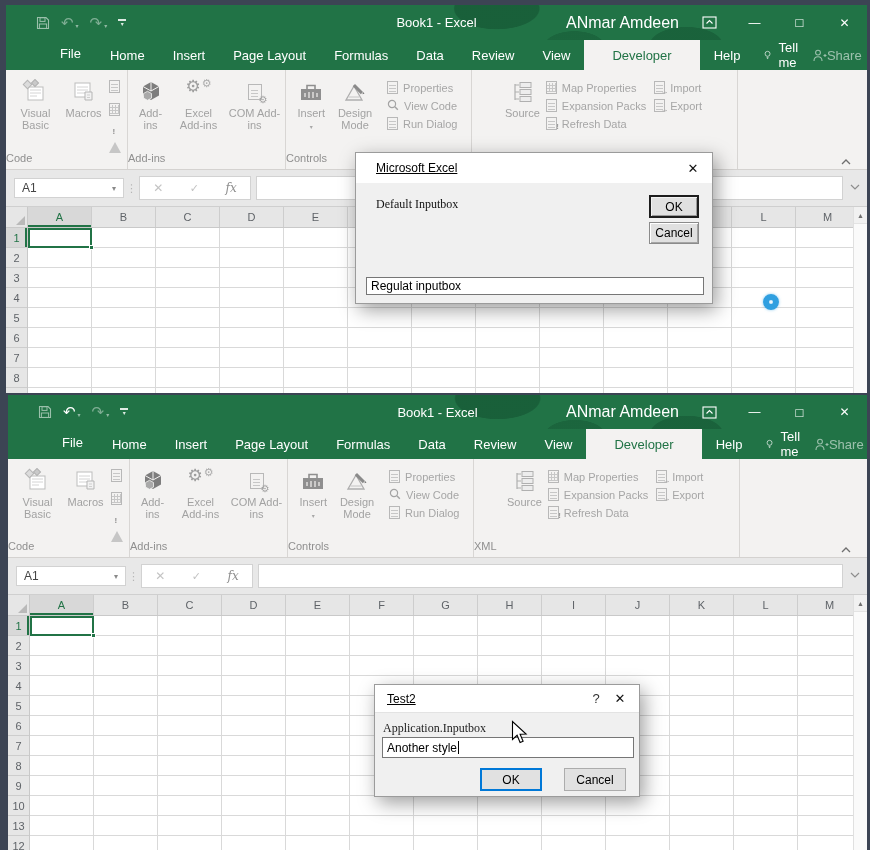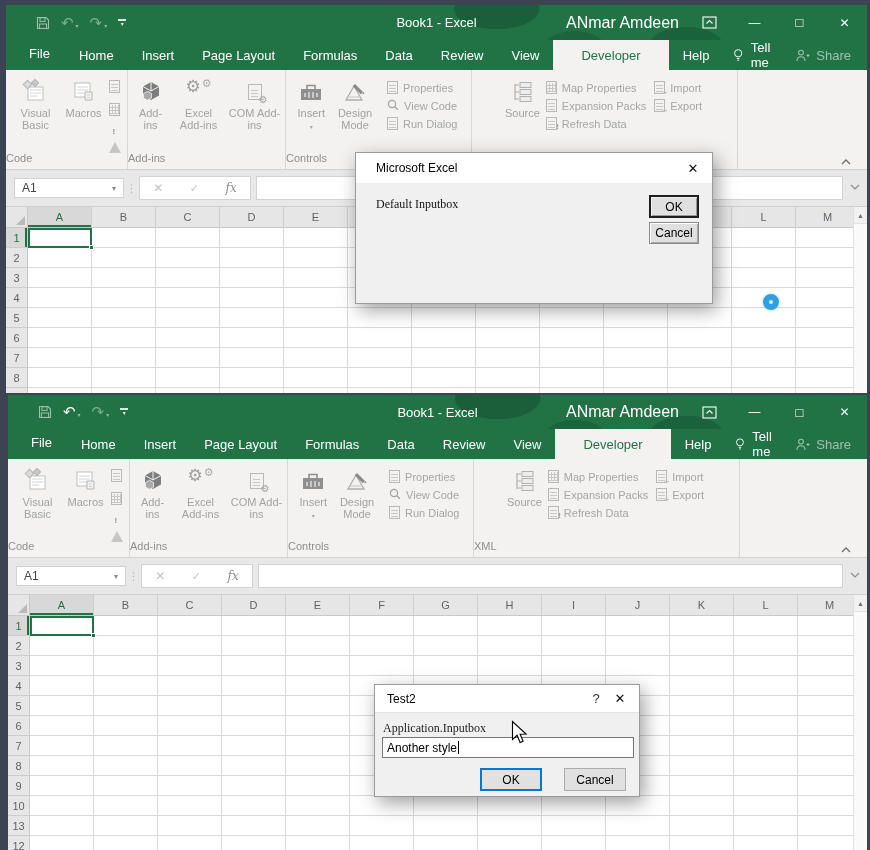--- a/index.html
+++ b/index.html
@@ -33,24 +33,24 @@
   .win-title { position:absolute; left:0; right:0; text-align:center; font-size:13px; color:#fff; pointer-events:none; z-index:0; }
   .title-right { margin-left:auto; display:flex; align-items:center; height:100%; position:relative; z-index:1; }
   .user-name { font-size:16px; margin-right:8px; }
   .tbtn { width:45px; height:100%; display:flex; align-items:center; justify-content:center; font-size:12px; }
   .tbtn.max { font-size:13px; }
 
   
   .tabsrow { flex:0 0 28px; background:#217346; display:flex; align-items:stretch; color:#fff; font-size:13px; position:relative; z-index:1; }
   #win2 .tabsrow { flex-basis:29px; }
   .tab { display:flex; align-items:center; padding:0 14px; white-space:nowrap; }
-  .tab.first { padding:0 15px 4px 23px; }
+  .tab.first { padding:0 15px 4px 23px;margin-left:31px; }
   .tab.active { background:#f3f2f1; color:#217346; padding:0 28px; }
   .tellme { display:flex; align-items:center; gap:7px; padding:0 10px; }
-  .share { margin-left:auto; margin-right:16px; display:flex; align-items:center; gap:6px; opacity:.55; }
+  .share { margin-left:auto; margin-right:16px; display:flex; align-items:center; opacity:.55; }
 
   
   .ribbon { flex:0 0 100px; background:#f3f2f1; border-bottom:1px solid #d4d2d0; display:flex; position:relative; }
   #win2 .ribbon { flex-basis:99px; }
   .rgroup { border-right:1px solid #d8d6d4; display:flex; flex-direction:column; padding-top:3px; }
   .g-code { width:122px; } .g-addins { width:158px; } .g-controls { width:186px; } .g-xml { width:266px; }
   .rbody { flex:1; display:flex; justify-content:center; }
   .glabel { flex:0 0 17px; font-size:11px; color:#8f8f8f; }
   .bigbtn { display:flex; flex-direction:column; align-items:center; padding:4px 2px 0; color:#a2a2a2; font-size:11px; line-height:12px; text-align:center; }
   .bigbtn .bicon { height:30px; display:flex; align-items:center; justify-content:center; }
@@ -106,21 +106,21 @@
   .vscroll { position:absolute; right:0; top:0; bottom:0; width:14px; background:#fafafa; border-left:1px solid #e0e0e0; }
   .sarrow { display:block; height:17px; line-height:17px; text-align:center; font-size:7px; color:#6f6f6f; background:#f1f1f1; border-bottom:1px solid #e3e3e3; }
 
   
   .w32dlg { position:absolute; background:#f0f0f0; border:1px solid #9b9b9b; box-shadow:4px 6px 18px rgba(0,0,0,.38); font-size:12px; color:#000; z-index:10; }
   #dialog1 { left:355px; top:152px; width:358px; height:152px; }
   #dialog2 { left:374px; top:684px; width:266px; height:113px; }
   .dtitle { position:absolute; left:0; top:0; right:0; background:#fff; display:flex; align-items:center; }
   #dialog1 .dtitle { height:30px; padding:0 8px 0 20px; }
   #dialog2 .dtitle { height:28px; padding:0 8px 0 12px; border-bottom:1px solid #e3e3e3; }
-  .dtext { font-size:12px; color:#000; }
+  .dtext { font-size:12px; color:#000;text-decoration:underline; }
   .dhelp { margin-left:auto; width:26px; text-align:center; font-size:13px; color:#333; }
   .dclose { width:22px; text-align:center; font-size:13px; color:#111; }
   #dialog1 .dclose { margin-left:auto; }
   .dprompt { position:absolute; font-size:12px; color:#111;font-family:Liberation Serif, serif; }
   #dialog1 .dprompt { left:20px; top:44px; }
   #dialog2 .dprompt { left:8px; top:36px; color:#222; }
   .dbtn { position:absolute; background:#e0e0e0; display:flex; align-items:center; justify-content:center; font-size:12px; color:#000; }
   .classic { border:1px solid #8b8b8b; box-shadow:inset 1px 1px 0 #ffffff, inset -1px -1px 0 #a5a5a5; }
   .classic-default { border:2px solid #1d1d1d; box-shadow:inset 1px 1px 0 #f2f2f2, inset -1px -1px 0 #9a9a9a; }
   #dialog1 .okbtn { left:293px; top:42px; width:50px; height:23px; }
@@ -707,20 +707,23 @@
 </div>
 
   <div id="dialog1" class="w32dlg">
     <div class="dtitle">
       <span class="dtext">Microsoft Excel</span>
       <span class="dclose">✕</span>
     </div>
     <div class="dprompt">Default Inputbox</div>
     <div class="dbtn classic-default okbtn">OK</div>
     <div class="dbtn classic cancelbtn">Cancel</div>
+    <div class="dinputbox">
+      <span>Regulat inputbox</span>
+    </div>
   </div>
 
   <div id="dialog2" class="w32dlg">
     <div class="dtitle">
       <span class="dtext">Test2</span>
       <span class="dhelp">?</span>
       <span class="dclose">✕</span>
     </div>
     <div class="dprompt">Application.Inputbox</div>
     <div class="dinputbox">

